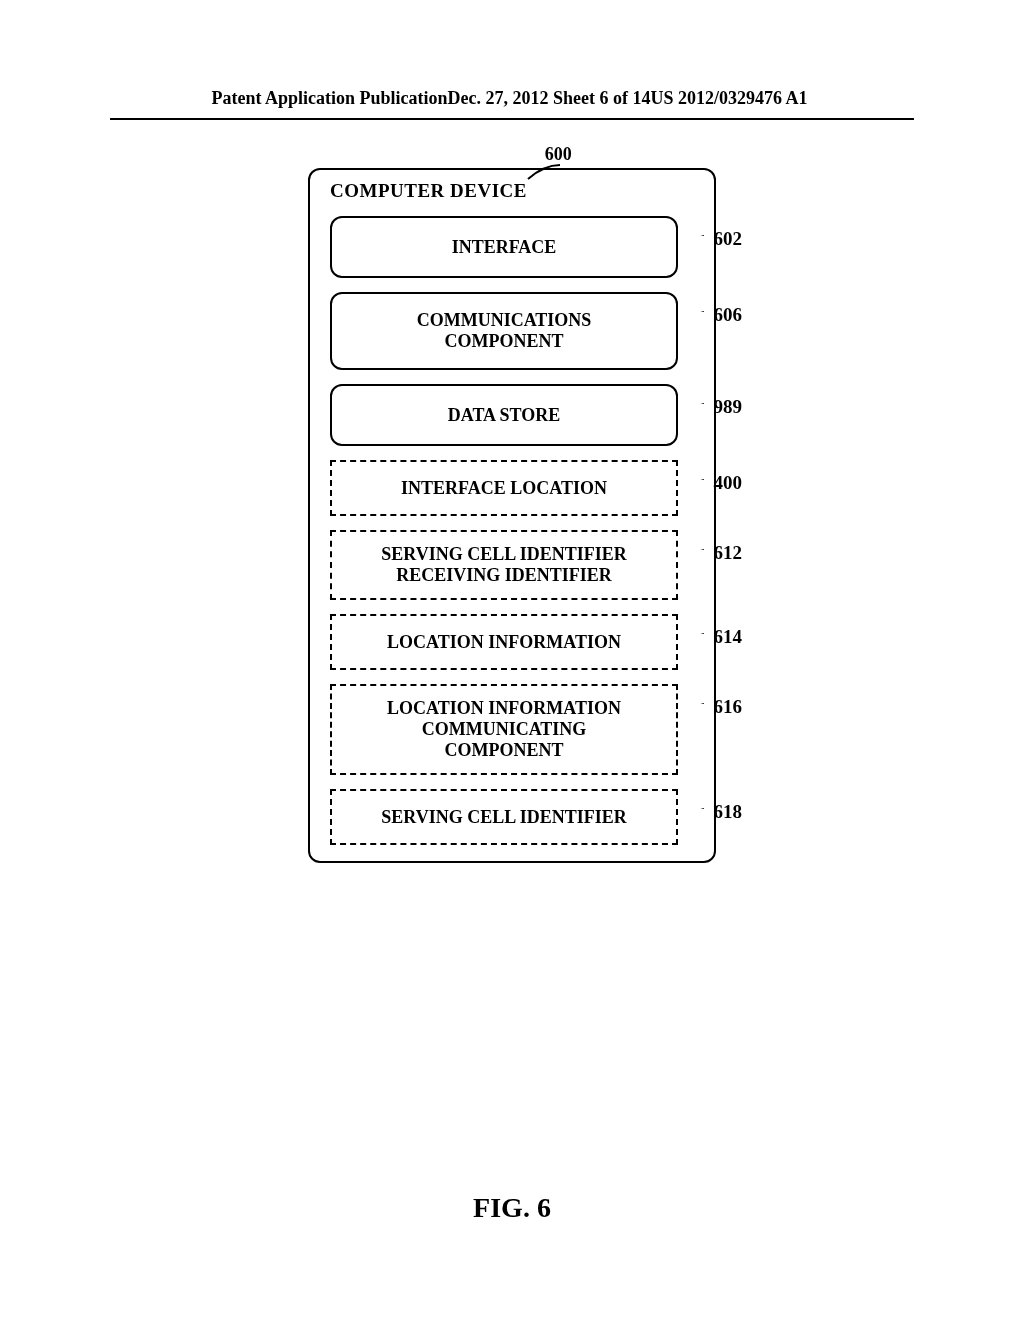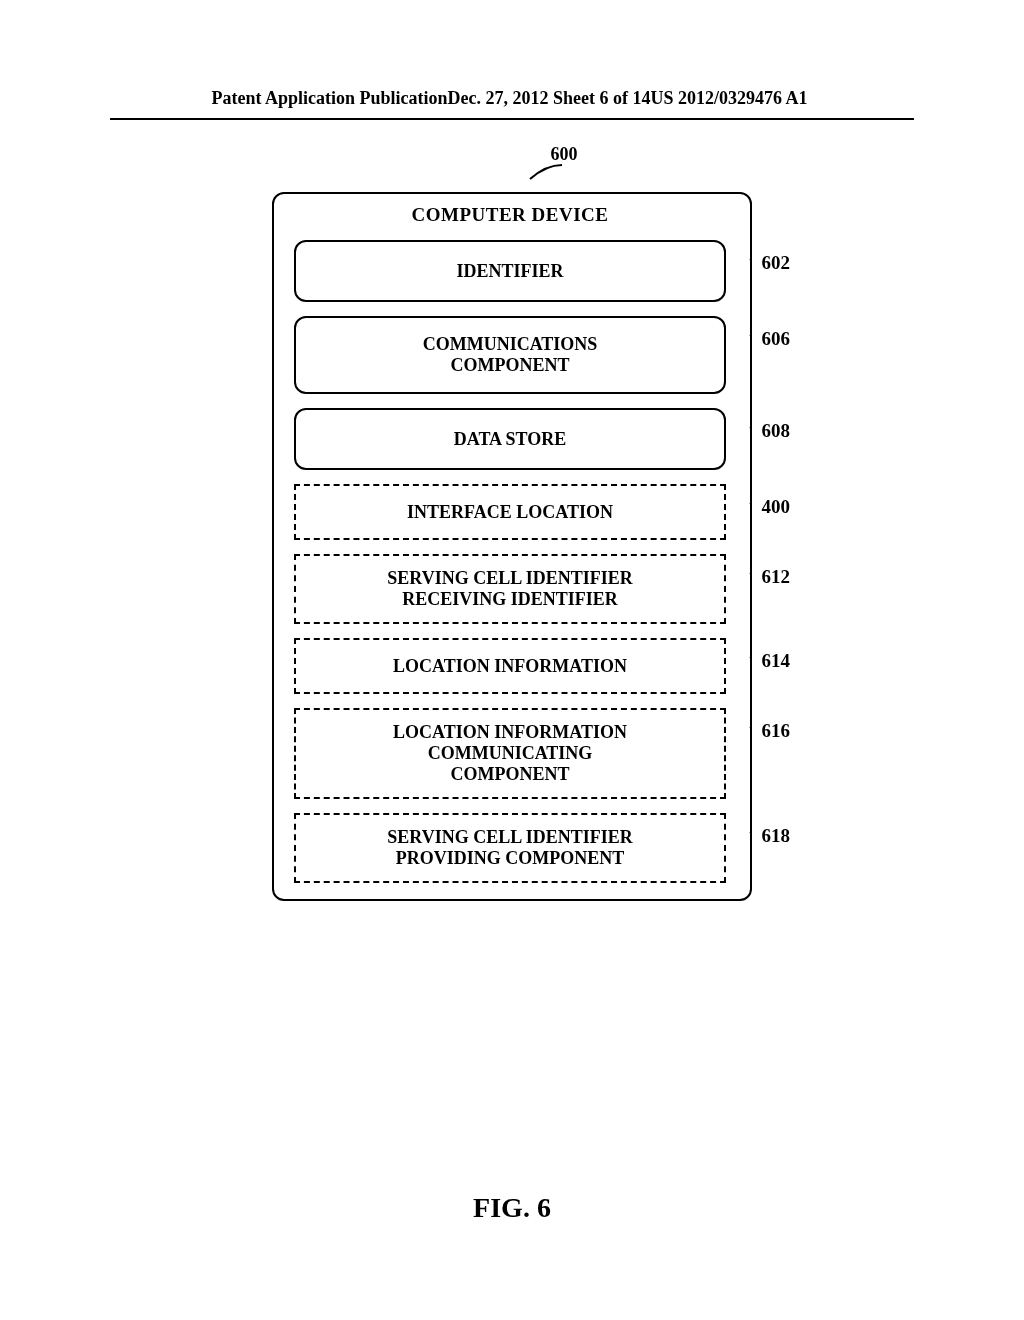--- a/index.html
+++ b/index.html
@@ -30,44 +30,44 @@
       top: 118px;
       left: 110px;
       right: 110px;
       border-top: 2px solid black;
     }
     .diagram-container {
       position: absolute;
       top: 160px;
       left: 50%;
       transform: translateX(-50%);
-      width: 480px;
+      width: 408px;
     }
     .ref-600 {
       position: absolute;
       top: -16px;
       left: 58%;
       font-weight: bold;
       font-size: 18px;
     }
     .ref-600-lead {
       position: absolute;
       top: 3px;
       left: 53%;
       width: 38px;
       height: 18px;
     }
     .outer-box {
       border: 2.5px solid black;
       border-radius: 12px;
-      padding: 10px 24px 16px 20px;
+      padding: 10px 36px 16px 20px;
       display: flex;
       flex-direction: column;
-      align-items: center;
-      margin-top: 32px;
+      align-items: flex-start;
+      margin-top: 8px;
     }
     .outer-title {
       font-weight: bold;
       font-size: 19px;
       text-align: center;
       margin-bottom: 14px;
       letter-spacing: 0.5px;
     }
     .inner-box-wrapper {
       position: relative;
@@ -135,21 +135,21 @@
   <div class="ref-600">600</div>
   <svg class="ref-600-lead" width="38" height="20">
     <path d="M 36 2 Q 20 2 4 16" stroke="black" stroke-width="2" fill="none"></path>
   </svg>
 
   <div class="outer-box">
     <div class="outer-title">COMPUTER DEVICE</div>
 
     <div class="inner-box-wrapper">
       <div class="inner-box">
-        <span>IDENTIFIER</span>
+        <span>INTERFACE</span>
       </div>
       <svg class="ref-lead" width="28" height="18">
           <path d="M 0 14 Q 12 6 26 2" stroke="black" stroke-width="2" fill="none"></path>
         </svg>
       <div class="ref-num">602</div>
     </div>
 
 
     <div class="inner-box-wrapper">
       <div class="inner-box">
@@ -162,21 +162,21 @@
       <div class="ref-num">606</div>
     </div>
 
     <div class="inner-box-wrapper">
       <div class="inner-box">
         <span>DATA STORE</span>
       </div>
       <svg class="ref-lead" width="28" height="18">
           <path d="M 0 14 Q 12 6 26 2" stroke="black" stroke-width="2" fill="none"></path>
         </svg>
-      <div class="ref-num">608</div>
+      <div class="ref-num">989</div>
     </div>
 
     <div class="inner-box-wrapper">
       <div class="inner-box-dashed">
         <span>INTERFACE LOCATION</span>
       </div>
       <svg class="ref-lead" width="28" height="18">
           <path d="M 0 14 Q 12 6 26 2" stroke="black" stroke-width="2" fill="none"></path>
         </svg>
       <div class="ref-num">400</div>
@@ -211,21 +211,20 @@
       </div>
       <svg class="ref-lead" width="28" height="18">
           <path d="M 0 14 Q 12 6 26 2" stroke="black" stroke-width="2" fill="none"></path>
         </svg>
       <div class="ref-num">616</div>
     </div>
 
     <div class="inner-box-wrapper" style="margin-bottom:0;">
       <div class="inner-box-dashed">
         <span>SERVING CELL IDENTIFIER</span>
-        <span>PROVIDING COMPONENT</span>
       </div>
       <svg class="ref-lead" width="28" height="18">
           <path d="M 0 14 Q 12 6 26 2" stroke="black" stroke-width="2" fill="none"></path>
         </svg>
       <div class="ref-num">618</div>
     </div>
 
   </div>
 </div>
 

